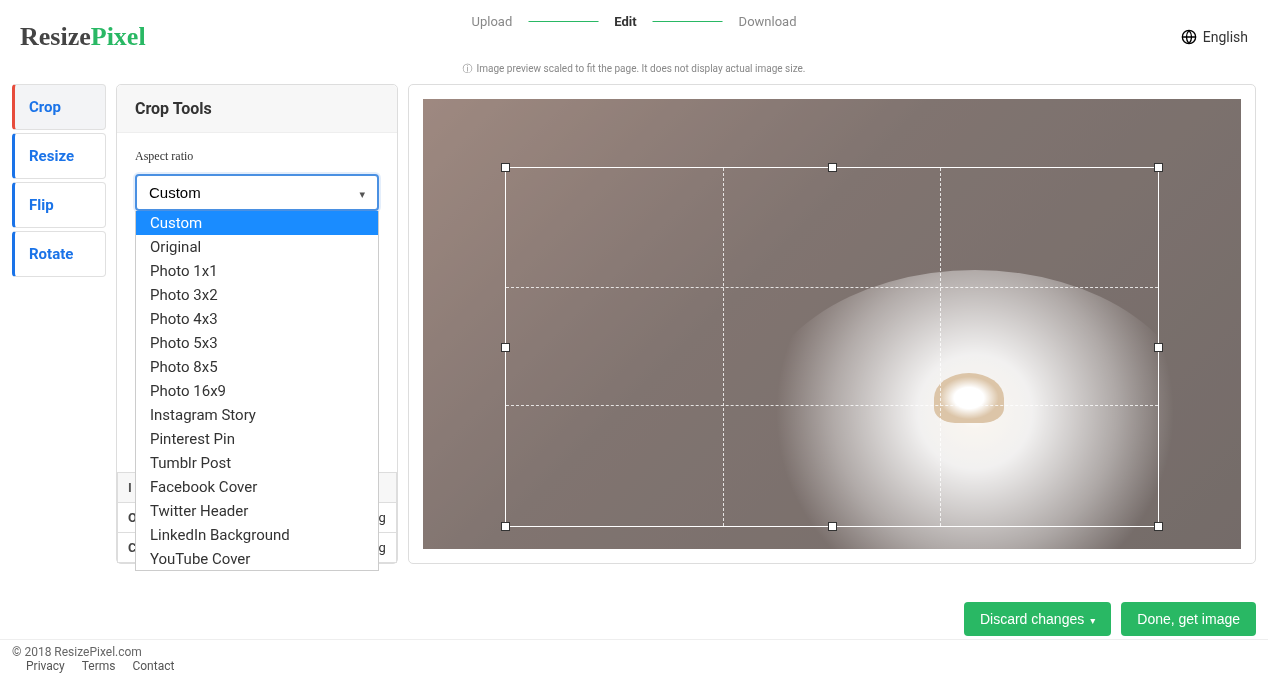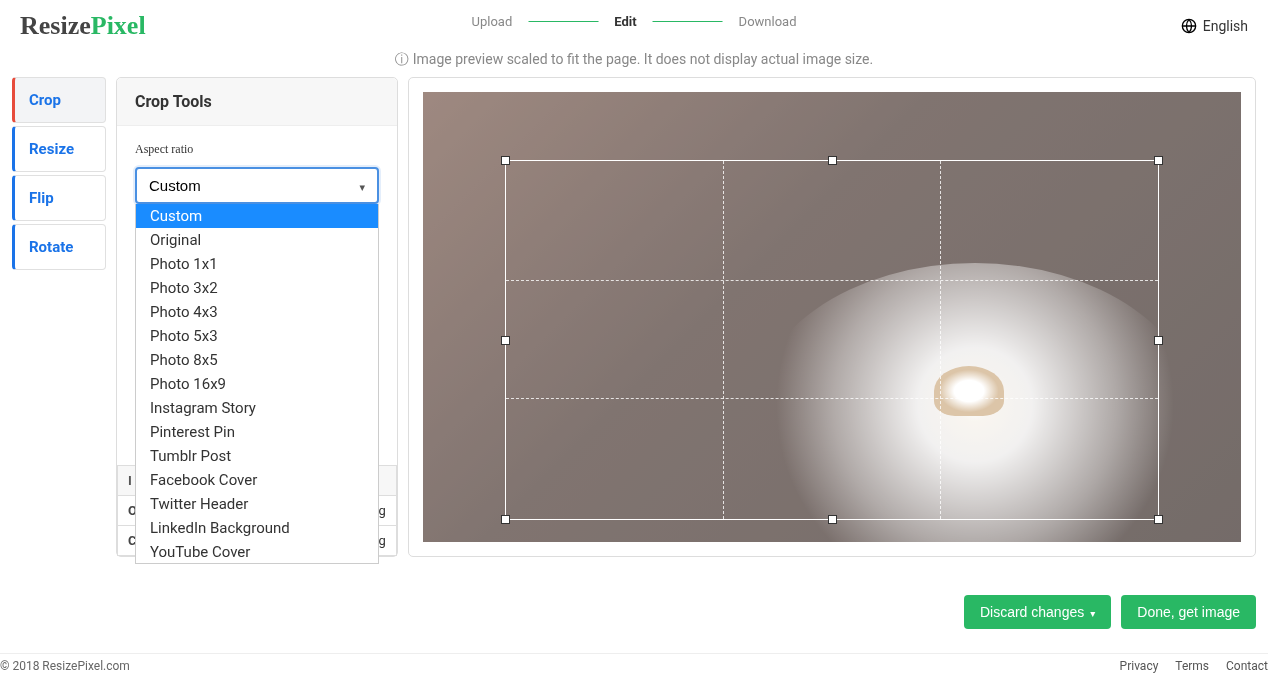--- a/index.html
+++ b/index.html
@@ -1,31 +1,31 @@
 <!DOCTYPE html>
 <html><head>
   <meta charset="utf-8">
   <style>
     * { box-sizing: border-box; margin: 0; padding: 0; }
     body { font-family: -apple-system, BlinkMacSystemFont, "Segoe UI", Roboto, Arial, sans-serif; background: #fff; width: 1268px; height: 678px; position: relative; color: #333; }
     
-    .header { display: flex; align-items: center; justify-content: space-between; padding: 11px 20px 6px 20px; }
+    .header { display: flex; align-items: center; justify-content: space-between; padding: 22px 20px 6px 20px; }
     .logo { font-family: "Comic Sans MS", cursive; font-size: 26px; font-weight: bold; }
     .logo-resize { color: #444; }
     .logo-pixel { color: #29b864; }
     
     .steps { display: flex; align-items: center; gap: 16px; position: absolute; left: 50%; top: 14px; transform: translateX(-50%); }
     .step { font-size: 13px; color: #888; }
     .step.active { font-weight: bold; color: #333; }
     .step-line { width: 70px; height: 1px; background: #29b864; }
     
     .lang { display: flex; align-items: center; gap: 6px; font-size: 14px; cursor: pointer; }
     .globe-icon { width: 16px; height: 16px; }
     
-    .preview-note { text-align: center; font-size: 14px; color: #888; padding: 4px 0 8px; }
+    .preview-note { text-align: center; font-size: 10px; color: #888; padding: 4px 0 8px; }
     .preview-note .info-icon::before { content: "ⓘ"; margin-right: 4px; }
     
     .main { display: flex; gap: 10px; padding: 0 12px; }
     
     .sidebar { display: flex; flex-direction: column; gap: 3px; width: 94px; }
     .sidebar-tab { text-align: left; padding: 13px 14px; font-size: 15px; font-weight: bold; color: #1a73e8; background: #fff; border: 1px solid #e0e0e0; border-radius: 4px; border-left: 3px solid #1a73e8; cursor: pointer; }
     .sidebar-tab.active { background: #f3f4f6; border-left-color: #e74c3c; }
     
     .tools-panel { width: 282px; border: 1px solid #ddd; border-radius: 5px; overflow: visible; position: relative; display: flex; flex-direction: column; }
     .tools-header { background: #f7f7f7; padding: 14px 18px; font-size: 16px; font-weight: bold; border-bottom: 1px solid #eee; border-radius: 5px 5px 0 0; }
@@ -58,21 +58,21 @@
     .crop-box::after { top: 33.3%; bottom: 33.3%; left: 0; right: 0; border-top-width: 1px; border-bottom-width: 1px; }
     .handle { position: absolute; width: 9px; height: 9px; background: #fff; border: 1px solid #333; z-index: 4; }
     .h-tl { top: -5px; left: -5px; } .h-tm { top: -5px; left: calc(50% - 4px); } .h-tr { top: -5px; right: -5px; }
     .h-ml { top: calc(50% - 4px); left: -5px; } .h-mr { top: calc(50% - 4px); right: -5px; }
     .h-bl { bottom: -5px; left: -5px; } .h-bm { bottom: -5px; left: calc(50% - 4px); } .h-br { bottom: -5px; right: -5px; }
     
     .actions { display: flex; justify-content: flex-end; gap: 10px; padding: 12px; }
     .btn { padding: 9px 16px; font-size: 14px; font-weight: 500; border: none; border-radius: 4px; cursor: pointer; color: #fff; background: #29b864; margin-top: 26px; }
     .btn .caret::after { content: "▾"; font-size: 10px; margin-left: 6px; }
     
-    .footer { position: absolute; bottom: 0; left: 0; right: 0; border-top: 1px solid #eee; padding: 5px 0; display: flex; justify-content: space-between; font-size: 12px; color: #666; }
+    .footer { position: absolute; bottom: 0; left: 0; right: 0; border-top: 1px solid #eee; padding: 5px 12px; display: flex; justify-content: space-between; font-size: 12px; color: #666; flex-direction: column; }
     .footer-links a { margin-left: 14px; color: #555; text-decoration: none; }
   </style>
 </head>
 <body>
 
 <div class="header">
   <div class="logo">
     <span class="logo-resize">Resize</span><span class="logo-pixel">Pixel</span>
   </div>
   <div class="steps">

